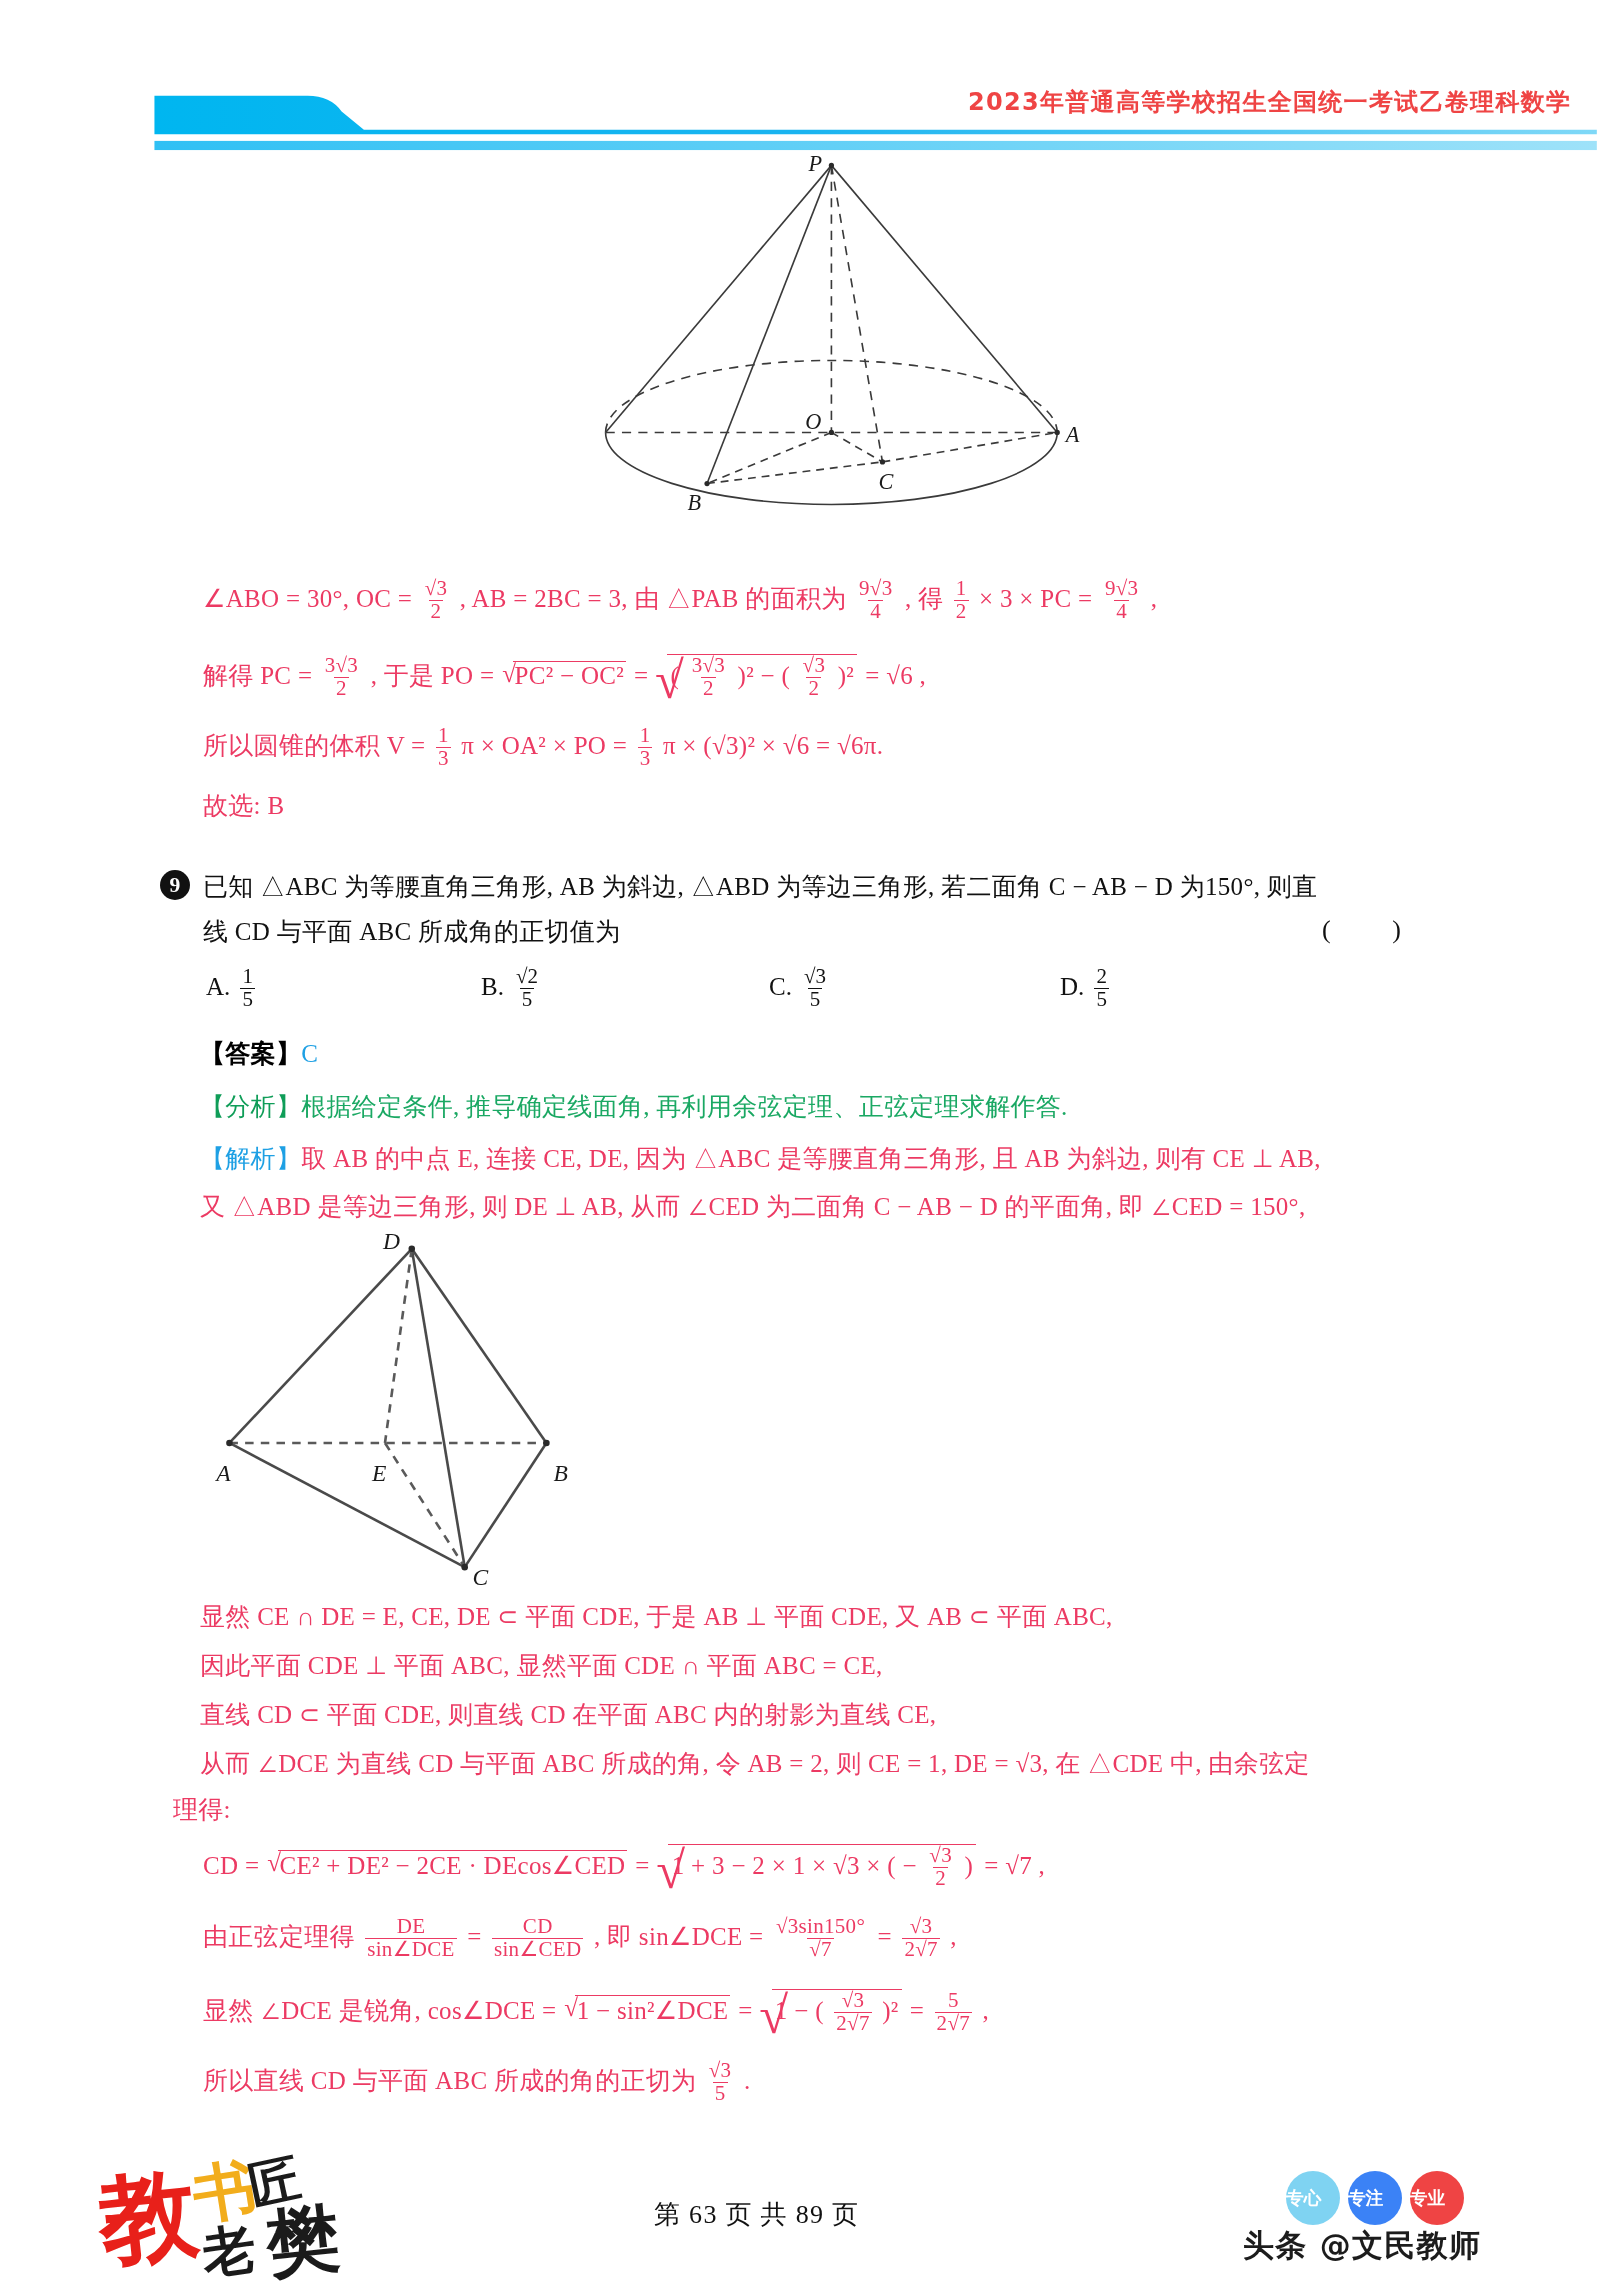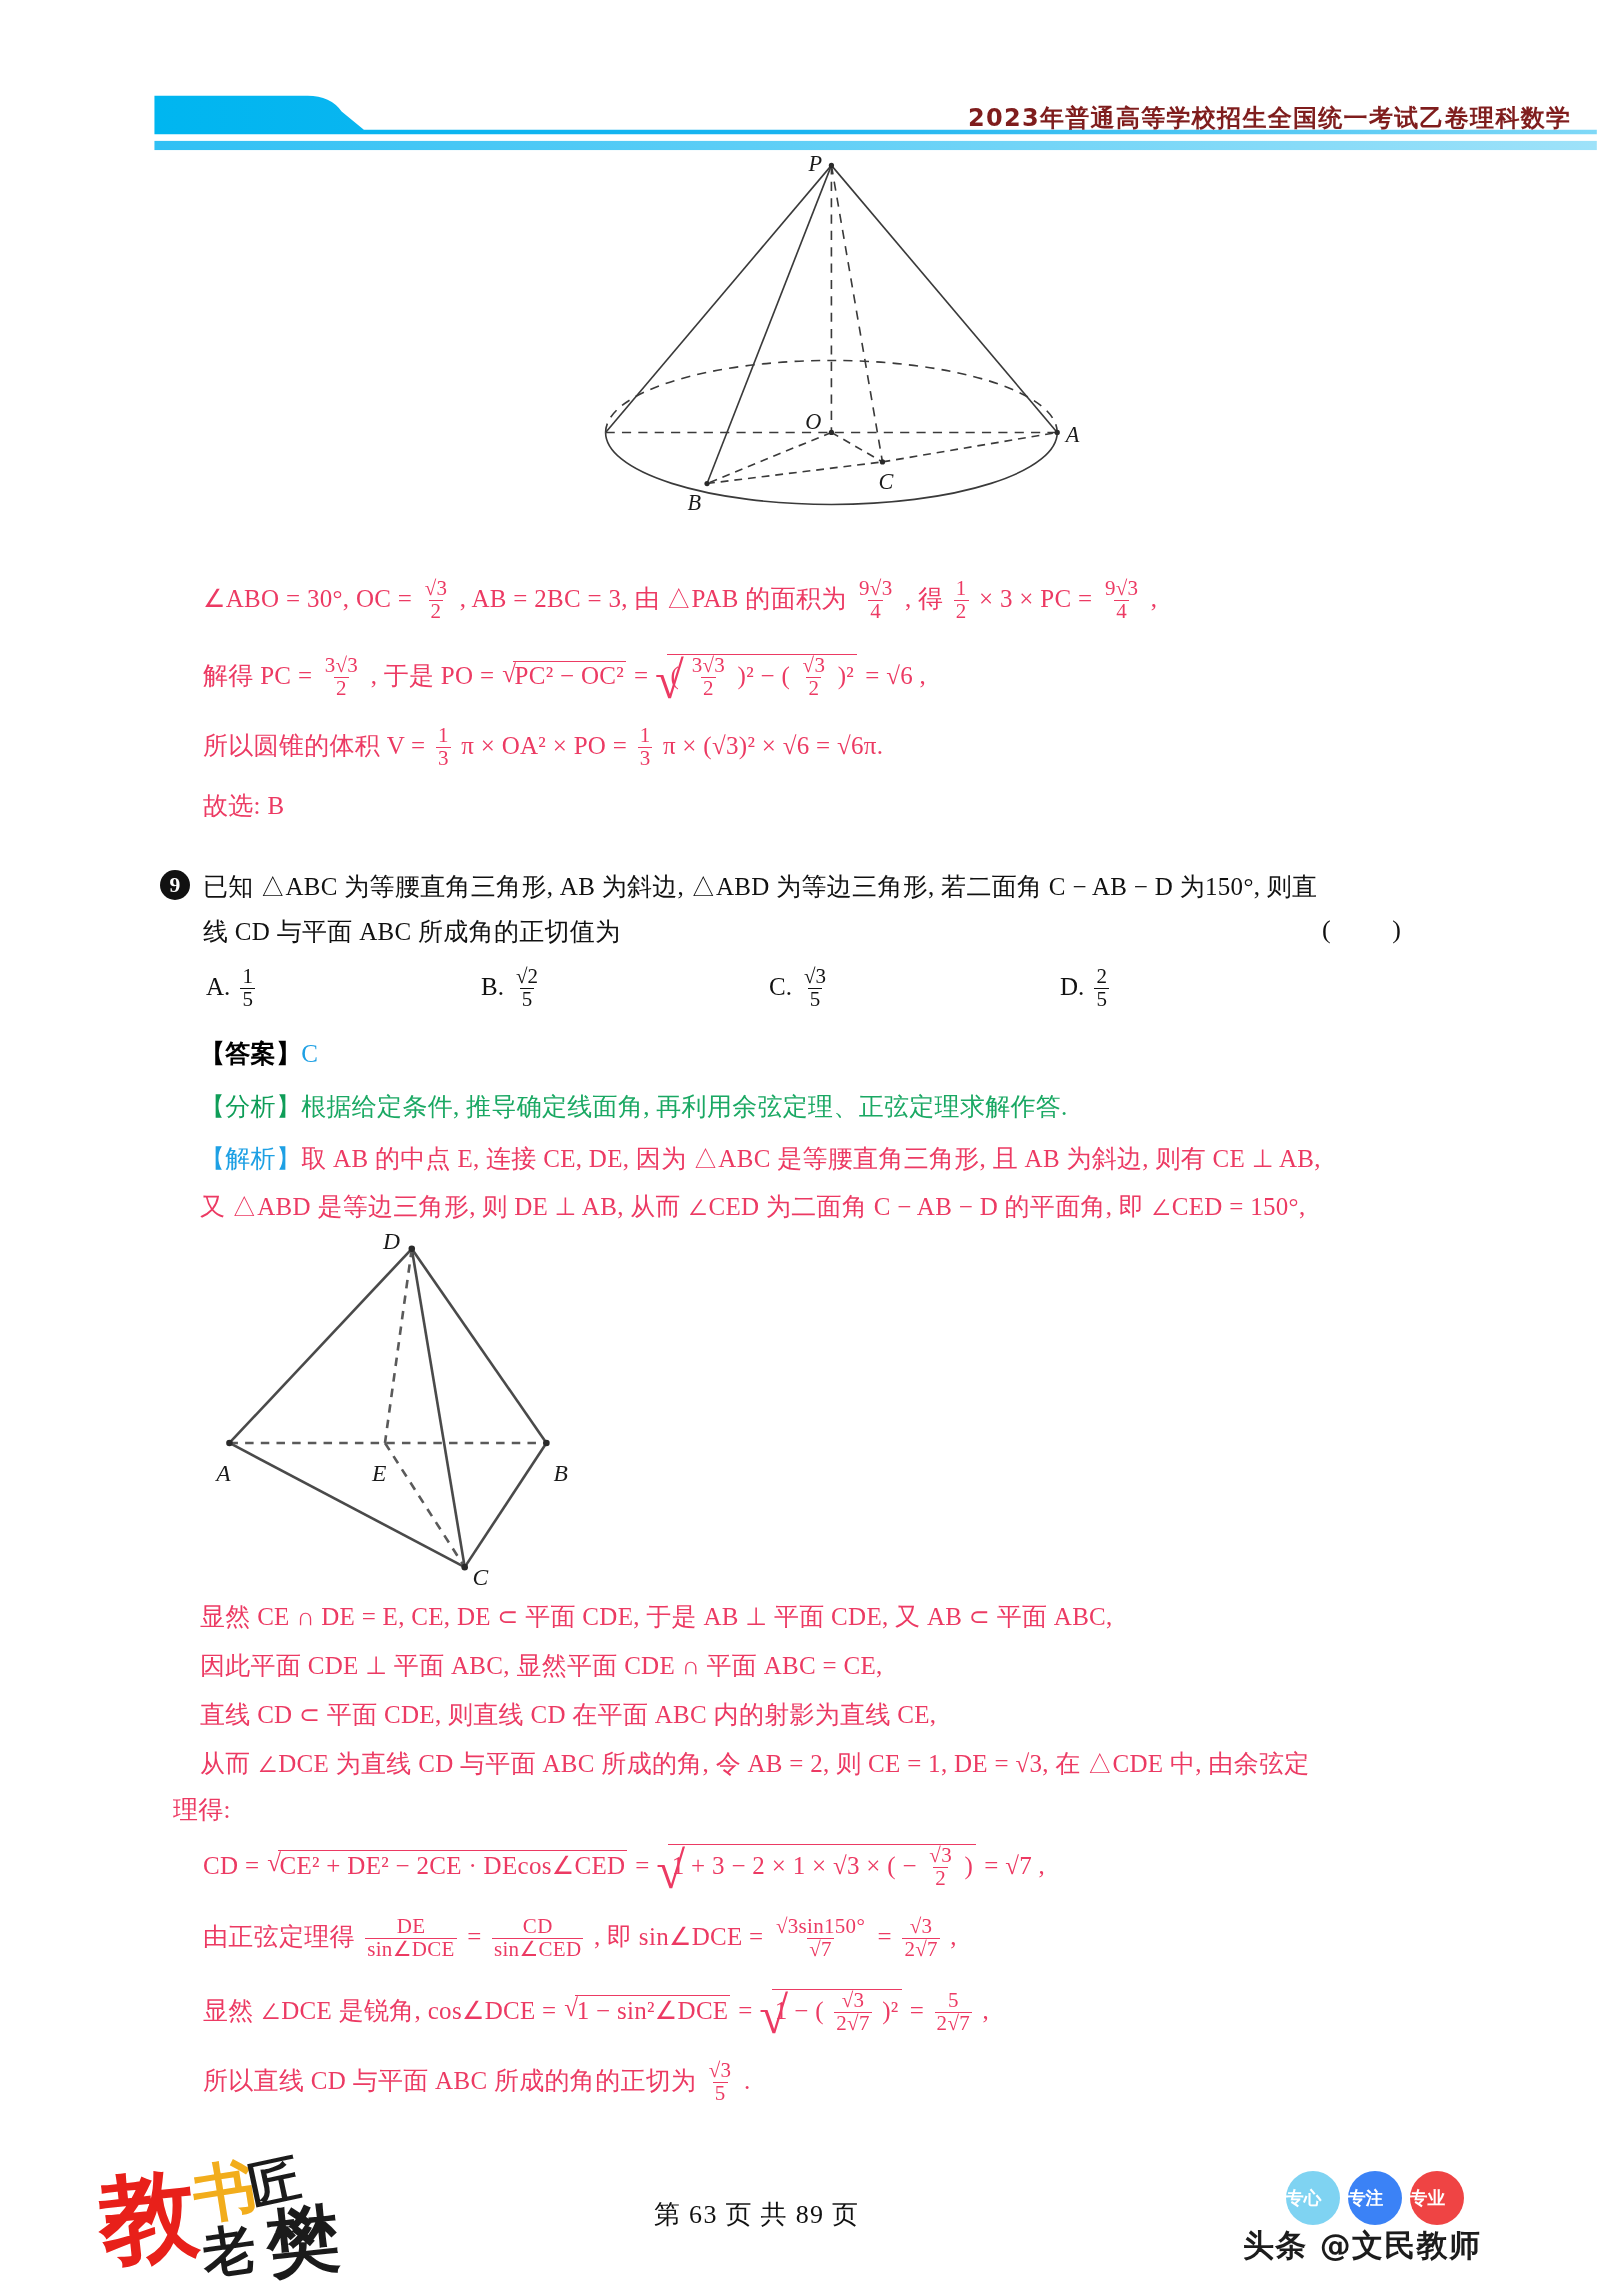--- a/index.html
+++ b/index.html
@@ -8,23 +8,23 @@
     background:#ffffff;
     font-family:"Liberation Serif", serif;
     position:relative;
     overflow:hidden;
   }
 
   
   .header { position:absolute; left:0; top:0; width:1623px; height:164px; }
   .hdr-svg { position:absolute; left:0; top:0; }
   .hdr-title {
-    position:absolute; left:968px; top:102px; width:654px;
+    position:absolute; left:968px; top:86px; width:654px;
     font-family:"DejaVu Sans", sans-serif;
-    font-size:24px; font-weight:bold; color:#7f1d1d;
+    font-size:24px; font-weight:bold; color:#ef4444;
     letter-spacing:1.3px; white-space:nowrap;
     text-align:left;
   }
 
   
   .page { position:absolute; left:0; top:0; width:1623px; height:2295px; }
 
   .mathline {
     position:absolute;
     font-family:"Liberation Serif", serif;

